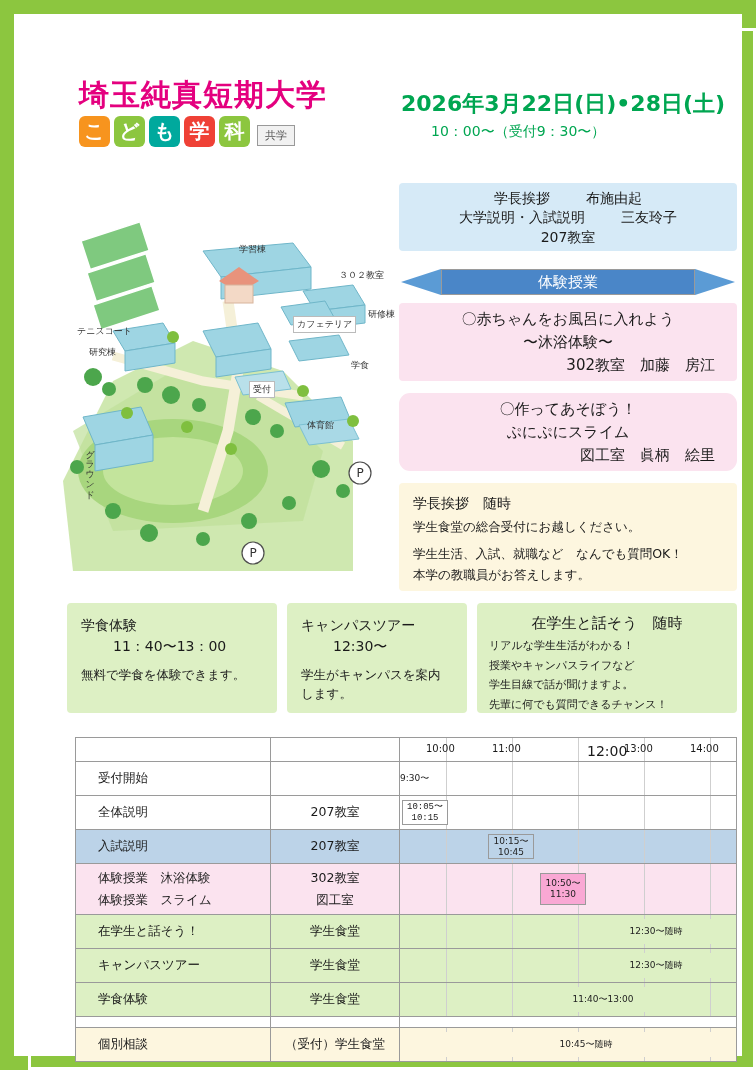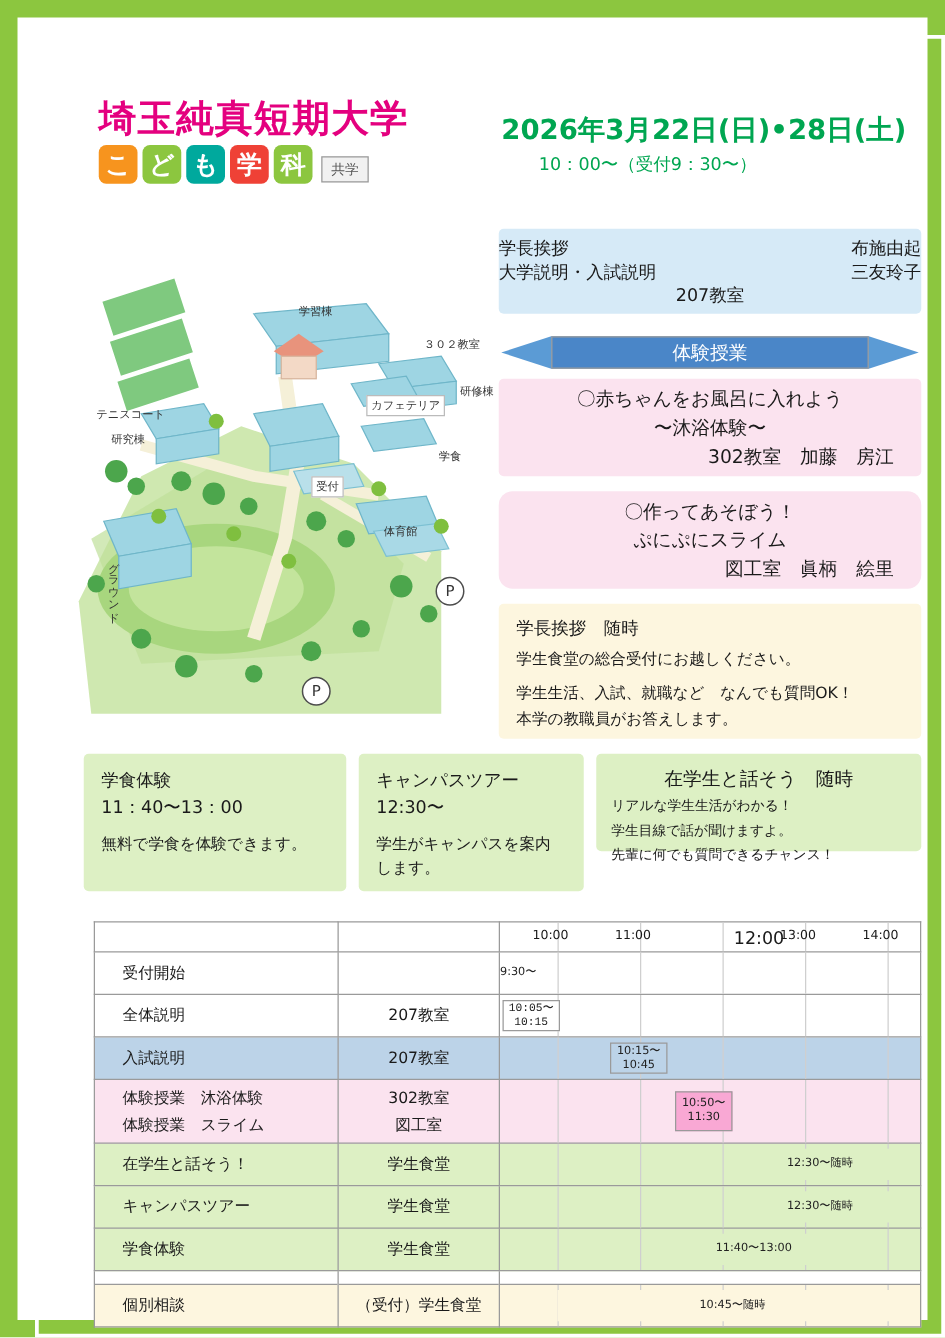--- a/index.html
+++ b/index.html
@@ -141,22 +141,23 @@
     border-radius: 4px;
     padding-top: 7px;
     text-align: center;
     font-size: 14px;
     line-height: 19px;
     color: #1a1a1a;
     font-family: "DejaVu Sans", sans-serif;
   }
   .intro-row {
     display: flex;
-    justify-content: space-between;
+    justify-content: center;
     gap: 36px;
+    font-family: Liberation Mono, monospace;
   }
 
   .banner {
     position: absolute;
     left: 410px; top: 238px;
     width: 254px; height: 26px;
   }
   .banner .chev {
     position: absolute;
     top: 0;
@@ -223,23 +224,23 @@
   .gbox {
     position: absolute;
     background: #ddf0c4;
     border-radius: 4px;
     box-sizing: border-box;
     font-family: "DejaVu Sans", sans-serif;
     color: #1a1a1a;
   }
   .gbox1 { left: 36px; top: 572px; width: 210px; height: 110px; padding: 12px 14px 0 14px; }
   .gbox2 { left: 256px; top: 572px; width: 180px; height: 110px; padding: 12px 14px 0 14px; }
-  .gbox3 { left: 446px; top: 572px; width: 260px; height: 78px; padding: 10px 12px 0 12px; }
+  .gbox3 { left: 446px; top: 572px; width: 260px; height: 110px; padding: 10px 12px 0 12px; }
   .gbox .g-title { font-size: 14px; line-height: 21px; }
-  .gbox .g-sub { font-size: 14px; line-height: 21px; }
+  .gbox .g-sub { font-size: 14px; line-height: 21px; margin-left: 32px; }
   .gbox .g-note { font-size: 12.5px; line-height: 19px; margin-top: 8px; }
   .gbox3 .g-title { text-align: center; font-size: 15px; margin-bottom: 2px; }
   .gbox3 .g-line { font-size: 11px; line-height: 19.5px; font-family: Liberation Serif, serif; }
 
   
   .sched {
     position: absolute;
     left: 44px; top: 706px;
     width: 662px;
     border-collapse: collapse;
@@ -456,20 +457,21 @@
 
     <div class="gbox gbox2">
       <div class="g-title">キャンパスツアー</div>
       <div class="g-sub">12:30〜</div>
       <div class="g-note">学生がキャンパスを案内します。</div>
     </div>
 
     <div class="gbox gbox3">
       <div class="g-title">在学生と話そう　随時</div>
       <div class="g-line">リアルな学生生活がわかる！</div>
+      <div class="g-line">授業やキャンパスライフなど</div>
       <div class="g-line">学生目線で話が聞けますよ。</div>
       <div class="g-line">先輩に何でも質問できるチャンス！</div>
     </div>
 
     <table class="sched">
       <tbody>
           <tr class="hdr">
         <td class="c-name"></td>
         <td class="c-place"></td>
         <td class="c-grid">

